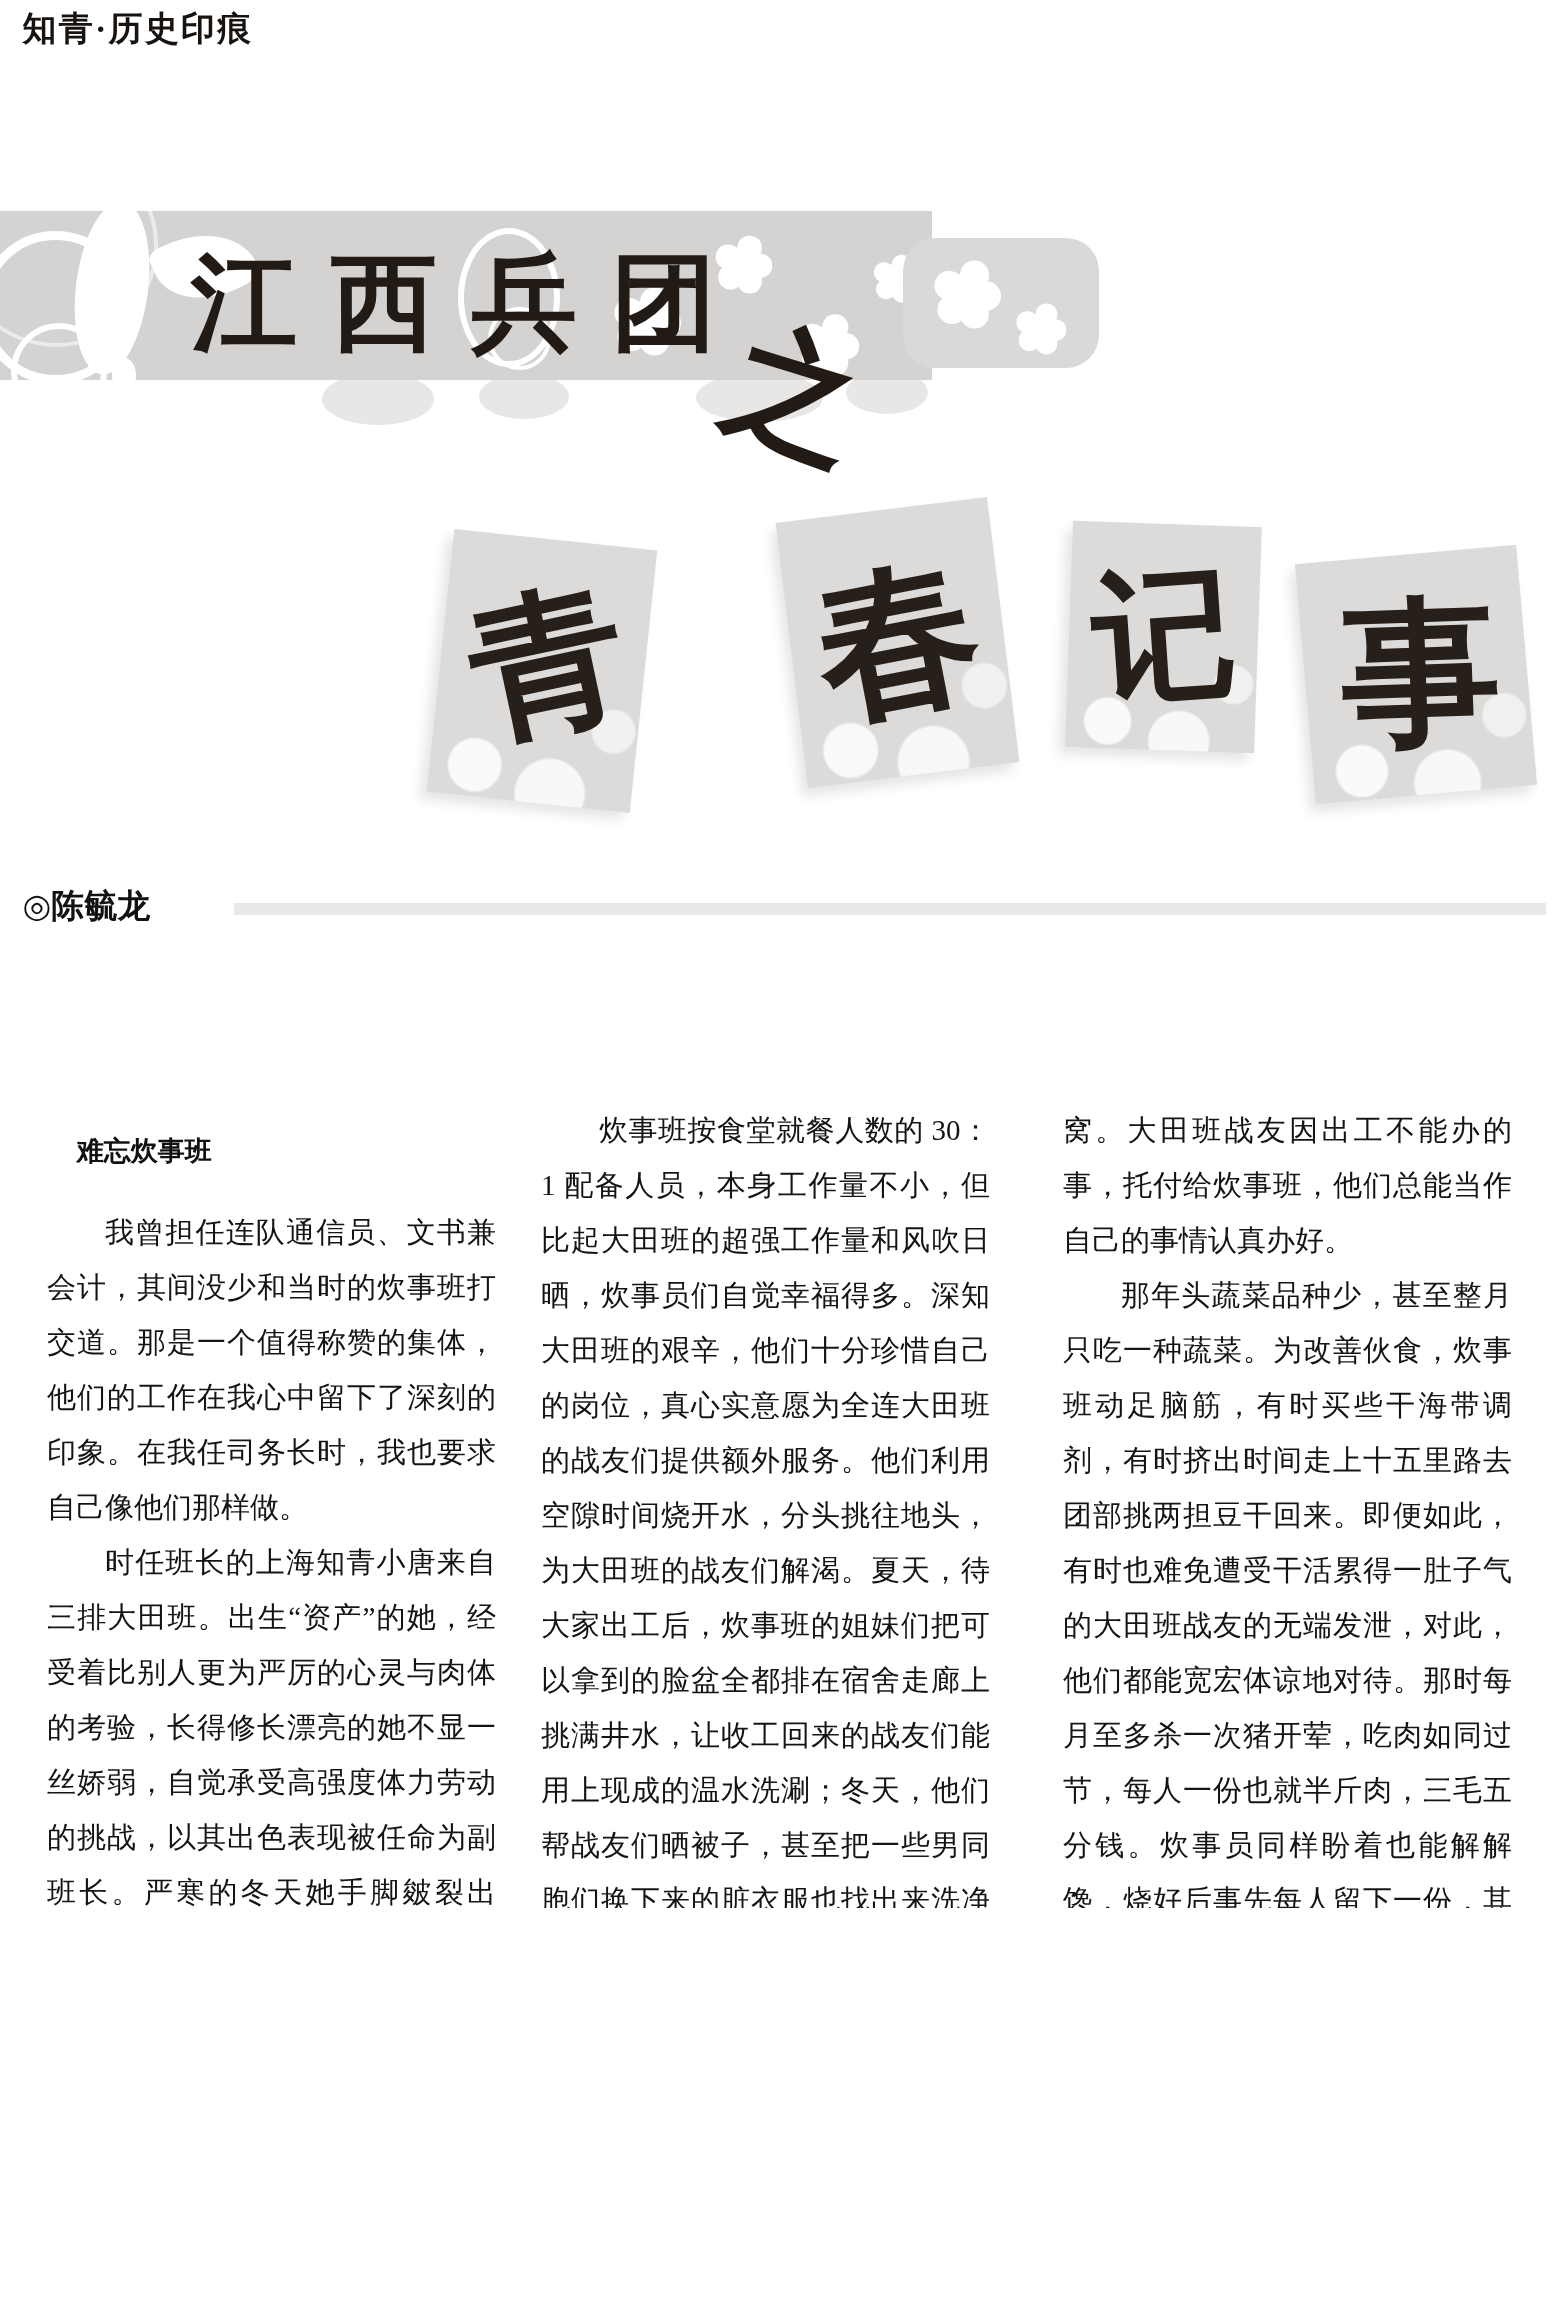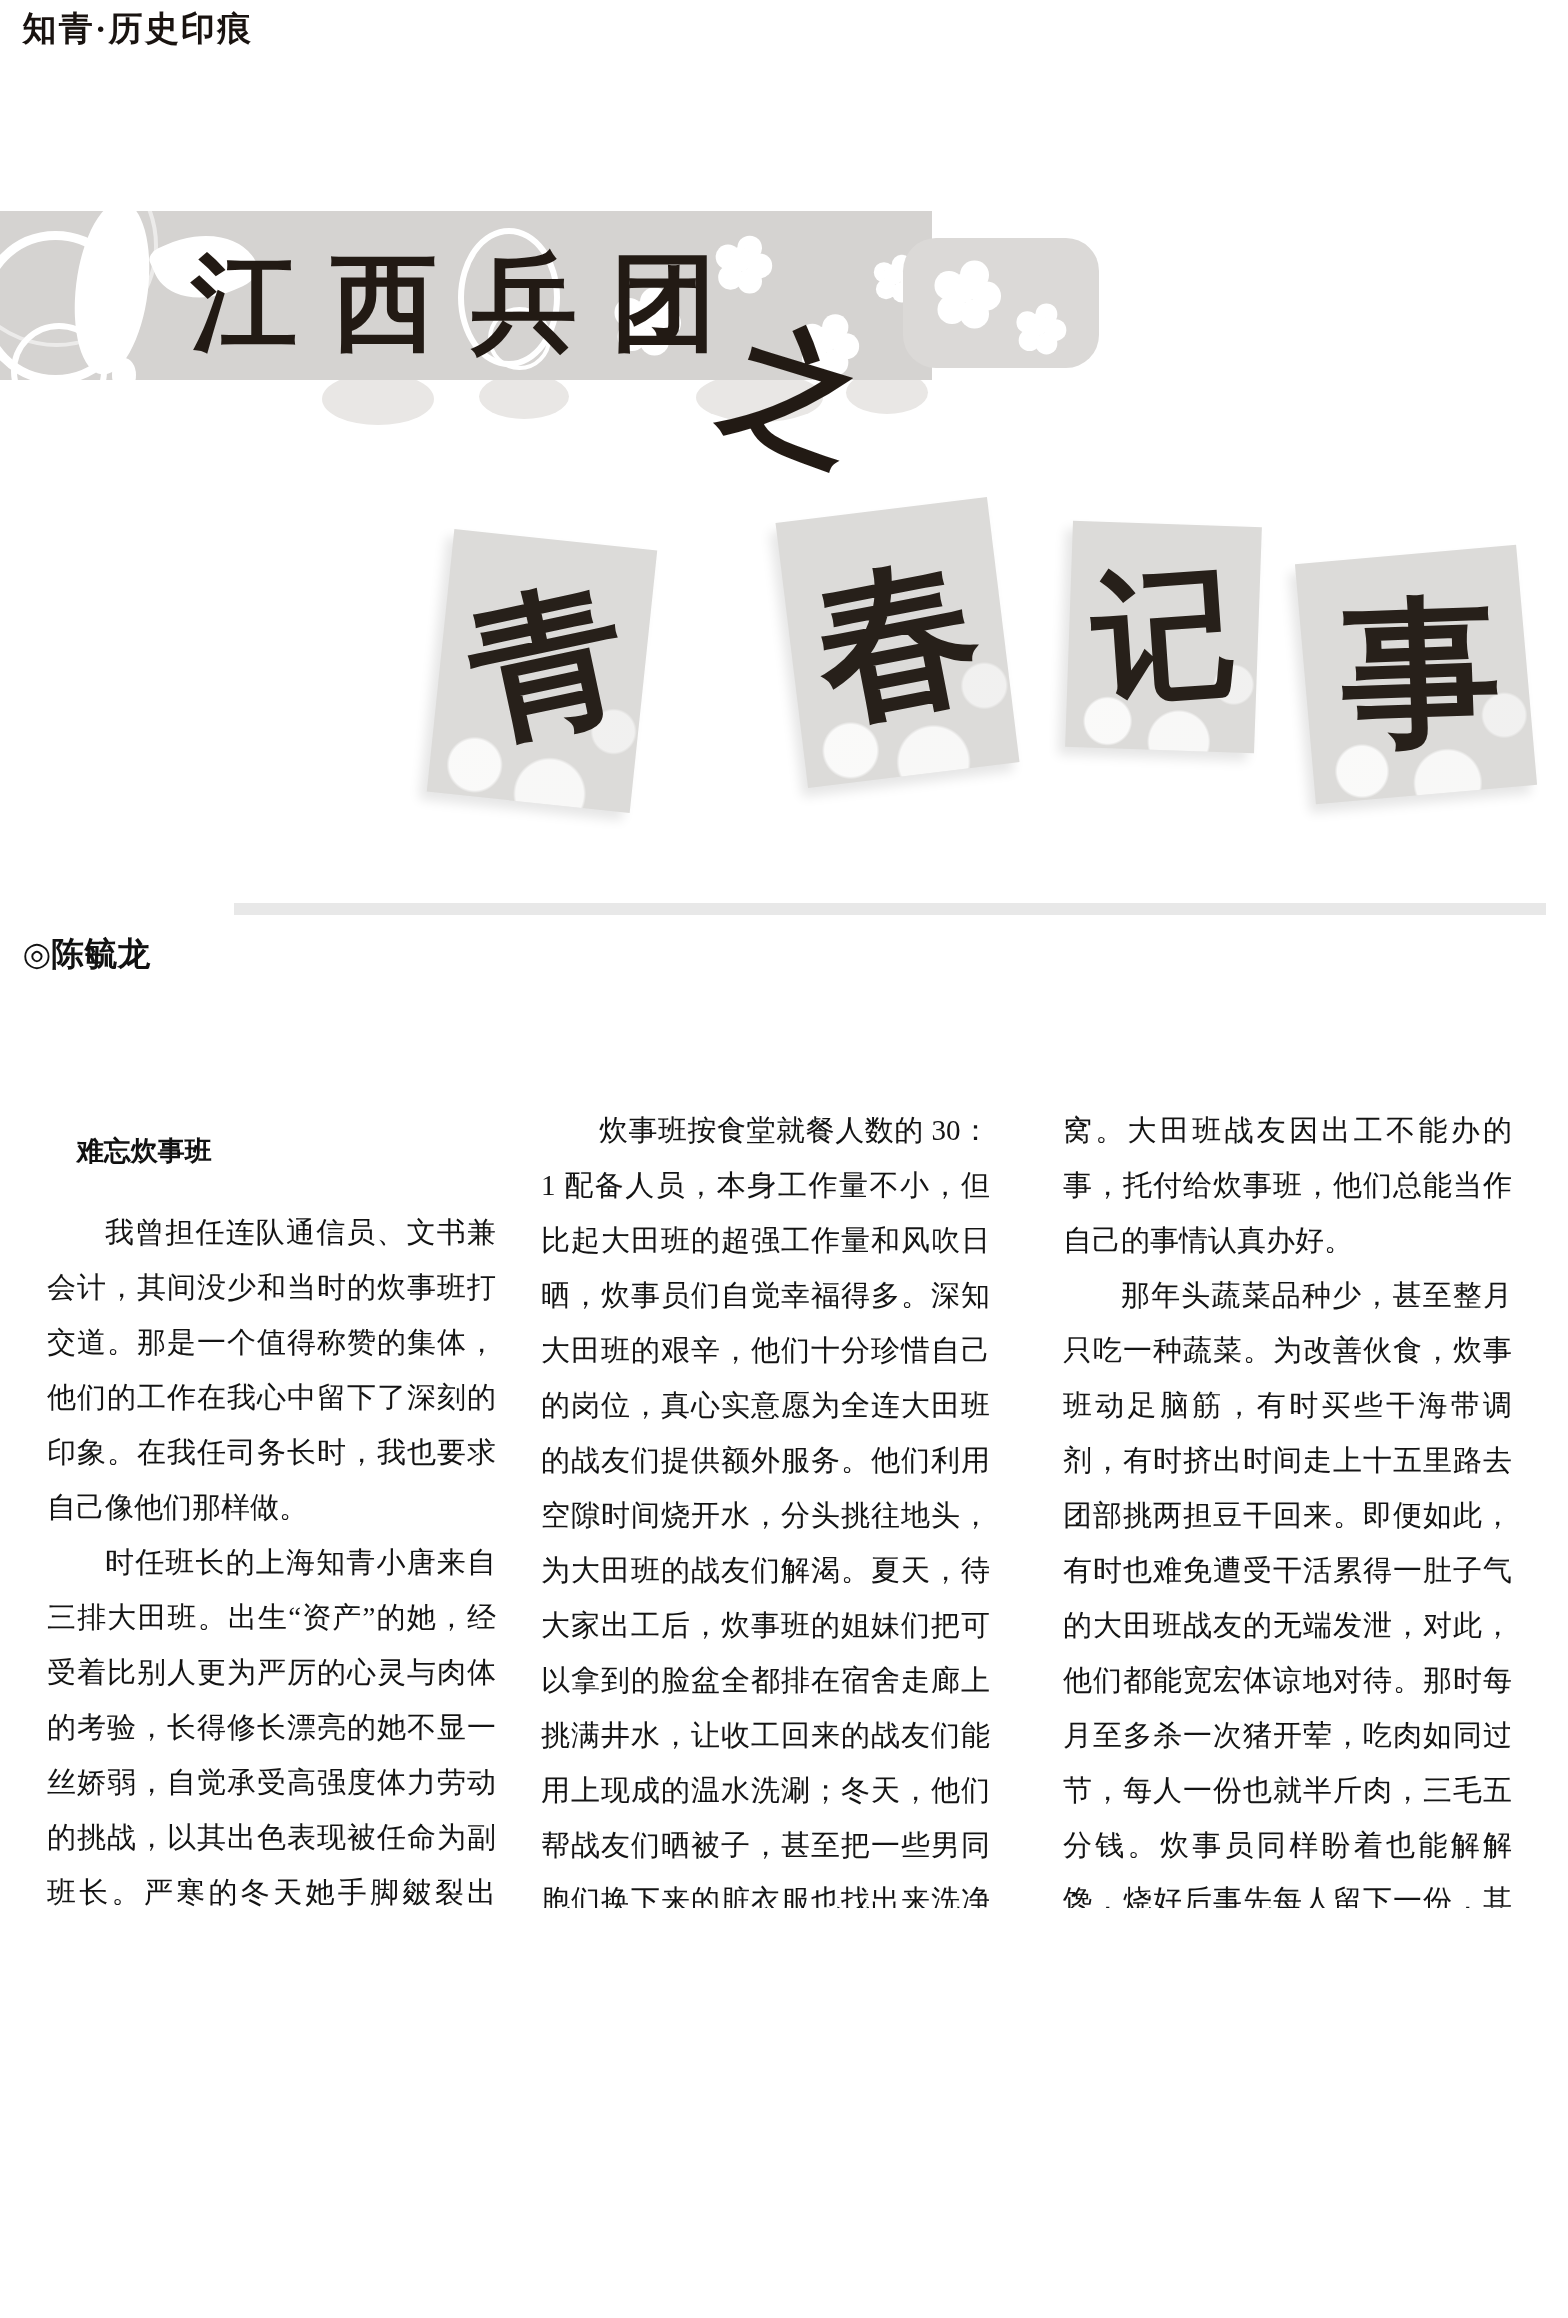--- a/index.html
+++ b/index.html
@@ -56,21 +56,21 @@
   .tile-qing{left:440px;top:539px;width:204px;height:264px;transform:rotate(6deg);font-size:154px;}
   .tile-qing span{transform:rotate(-18deg) translate(7.5px,-4.5px);}
   .tile-chun{left:791px;top:509px;width:213px;height:267px;transform:rotate(-7deg);font-size:162px;}
   .tile-chun span{transform:rotate(-4deg);}
   .tile-ji{left:1069px;top:524px;width:189px;height:226px;transform:rotate(2deg);font-size:142px;}
   .tile-ji span{transform:rotate(-6deg);}
   .tile-shi{left:1305px;top:554px;width:222px;height:241px;transform:rotate(-5deg);font-size:159px;}
   .tile-shi span{transform:rotate(3deg) translate(4.5px,0);}
 
   
-  .author{position:absolute;left:22.5px;top:932px;font-size:33px;font-weight:600;color:#121212;z-index:3;}
+  .author{position:absolute;left:22.5px;top:884px;font-size:33px;font-weight:600;color:#121212;z-index:3;}
   .rule{position:absolute;left:234px;top:903px;width:1312px;height:12px;background:#e8e8e8;z-index:2;}
 
   
   .col{position:absolute;top:1103px;width:449px;font-size:29px;line-height:55px;
        text-align:justify;color:#141414;}
   .col p{margin:0;}
   .col p.indent{text-indent:2em;}
   .col h3{margin:21px 0 25.5px 0;font-size:27px;line-height:55px;text-indent:1.1em;
           font-family:"Liberation Sans","DejaVu Sans",sans-serif;font-weight:bold;color:#111;}
   .col1{left:47px;}

